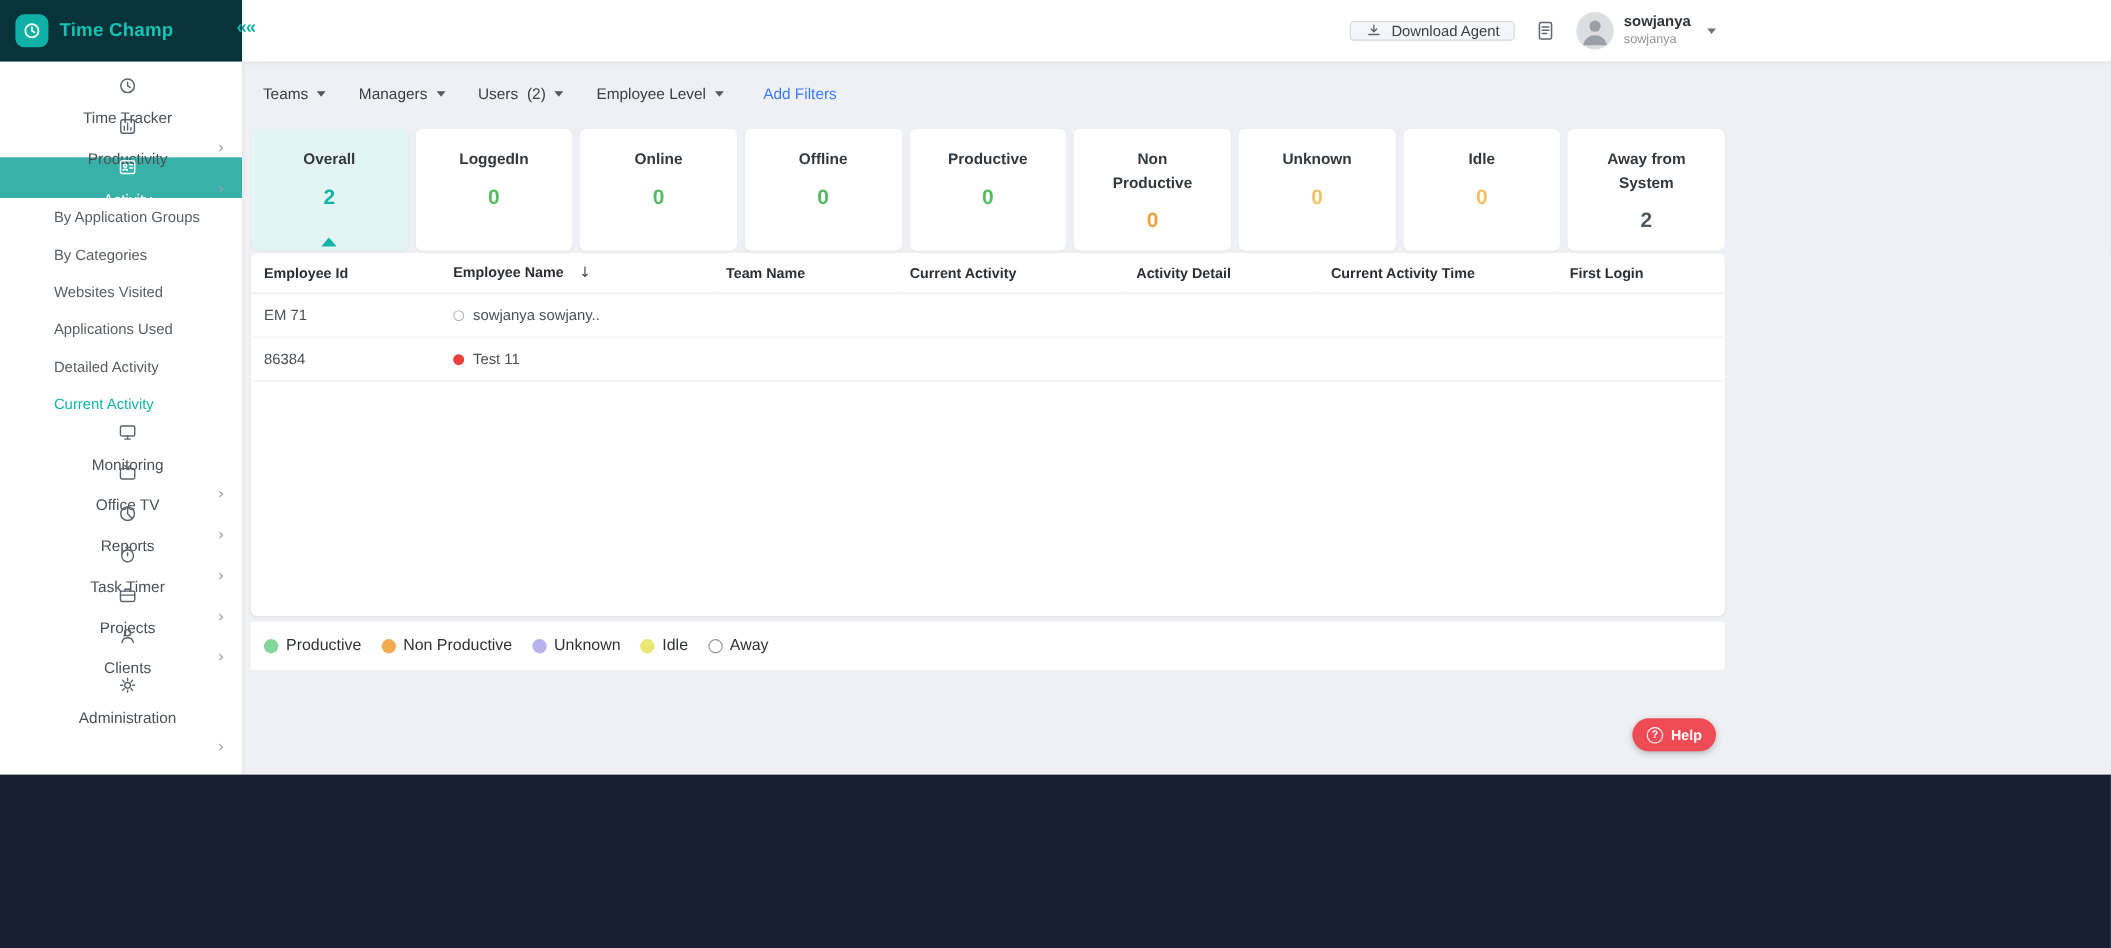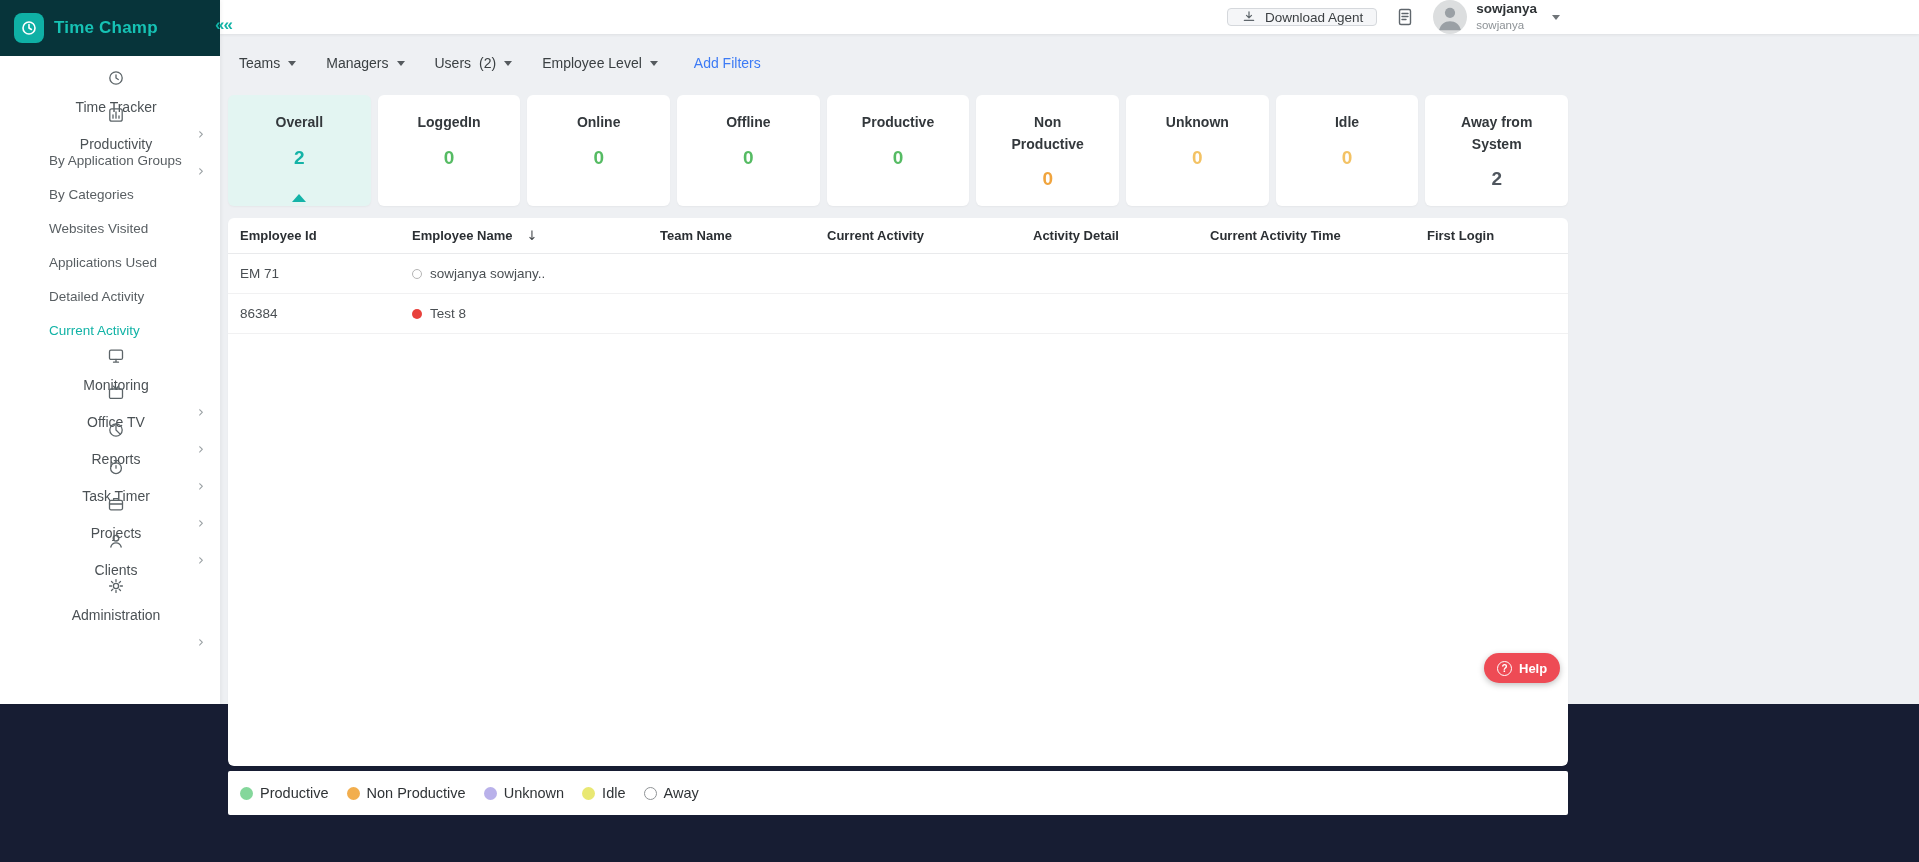--- a/index.html
+++ b/index.html
@@ -54,21 +54,21 @@
   
   .cards { margin-top:14px; display:flex; gap:7px; }
   .card { flex:1; height:111px; background:#ffffff; border-radius:6px; box-shadow:0 1px 2px rgba(0,0,0,.04); text-align:center; padding-top:17px; position:relative; cursor:pointer; }
   .card .lbl { font-size:14px; font-weight:700; color:#33383c; line-height:1.55; padding:0 26px; }
   .card .val { font-size:19px; font-weight:700; margin-top:13px; }
   .card.selected { background:#e3f5f2; }
   .card.selected .tri { position:absolute; left:50%; transform:translateX(-50%); bottom:4px; width:0; height:0; border-left:7px solid transparent; border-right:7px solid transparent; border-bottom:8px solid #14b3a8; }
   .v-teal{color:#14b3a7} .v-green{color:#55bb63} .v-orange{color:#f0a43e} .v-amber{color:#f3c264} .v-dark{color:#4f565e}
 
   
-  .table-card { margin-top:12px; background:#ffffff; border-radius:6px; height:548px; overflow:hidden; box-shadow:0 1px 2px rgba(0,0,0,.04); }
+  .table-card { margin-top:2px; background:#ffffff; border-radius:6px; height:330px; overflow:hidden; box-shadow:0 1px 2px rgba(0,0,0,.04); }
   table { width:100%; border-collapse:collapse; table-layout:fixed; }
   th { text-align:left; font-size:13px; font-weight:700; color:#2b2f33; padding:10px 12px; border-bottom:1px solid #e9eaec; height:34px; cursor:pointer; white-space:nowrap; }
   td { font-size:13.5px; color:#4a4f53; padding:12px 12px; border-bottom:1px solid #f1f1f2; height:39px; }
   .sort-ic { margin-left:14px; font-weight:400; font-size:13px; color:#44484c; font-family:"DejaVu Sans",sans-serif; }
   .name-cell { display:flex; align-items:center; gap:8px; }
   .dot { width:10px; height:10px; border-radius:50%; display:inline-block; flex:0 0 auto; }
   .dot.hollow { background:#fff; border:1.5px solid #b5b5b5; }
   .dot.red { background:#e8413c; }
 
   
@@ -110,20 +110,32 @@
         <span class="chev">›</span>
       </div>
       <div class="nav-item">
         <span class="ic">
             <svg width="18" height="18" viewBox="0 0 18 18" fill="none" stroke="currentColor" stroke-width="1.3" stroke-linecap="round" stroke-linejoin="round">
               <rect x="2.8" y="2.8" width="12.4" height="12.4" rx="2"></rect>
               <path d="M6 12.2V8.8M9 12.2V5.8M12 12.2V10"></path>
             </svg>
           </span>
         <span>Productivity</span>
+        <span class="chev">›</span>
+      </div>
+      <div class="nav-item active">
+        <span class="ic">
+            <svg width="18" height="18" viewBox="0 0 18 18" fill="none" stroke="currentColor" stroke-width="1.3" stroke-linecap="round" stroke-linejoin="round">
+              <rect x="2.5" y="3.2" width="13" height="11.6" rx="2"></rect>
+              <circle cx="6.8" cy="7.6" r="1.4"></circle>
+              <path d="M4.8 11.8c.4-1.2 3.6-1.2 4 0"></path>
+              <path d="M10.8 6.8h2.8M10.8 9.8h2.8"></path>
+            </svg>
+          </span>
+        <span>Activity</span>
         <span class="chev">›</span>
       </div>
       <div class="sub-item">
           <span>By Application Groups</span>
         </div>
       <div class="sub-item">
           <span>By Categories</span>
         </div>
       <div class="sub-item">
           <span>Websites Visited</span>
@@ -347,21 +359,21 @@
               <td></td>
               <td></td>
               <td></td>
               <td></td>
             </tr>
             <tr>
               <td>86384</td>
               <td>
                 <span class="name-cell">
                   <span class="dot red"></span>
-                  <span>Test 8</span>
+                  <span>Test 11</span>
                 </span>
               </td>
               <td></td>
               <td></td>
               <td></td>
               <td></td>
               <td></td>
             </tr>
           </tbody>
         </table>

